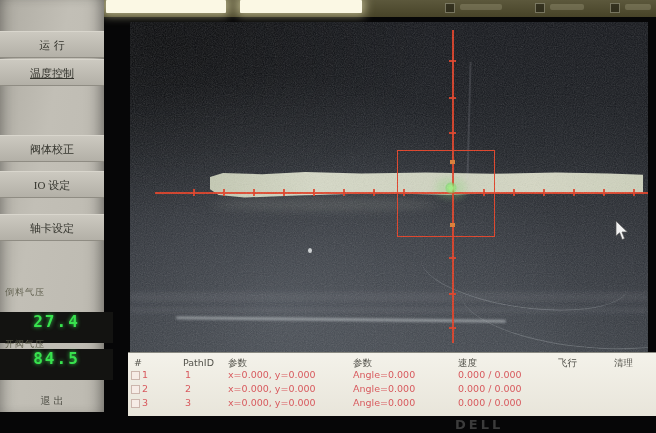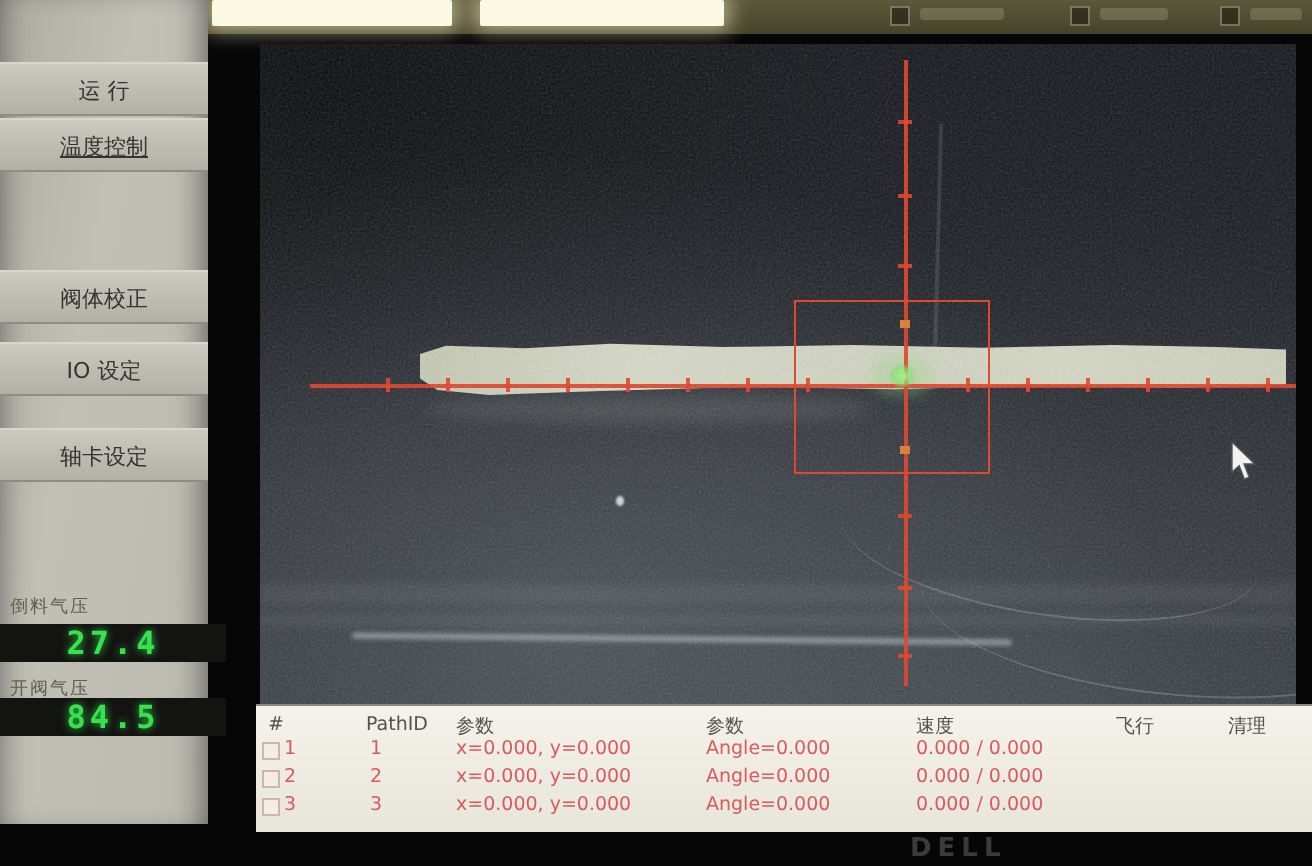--- a/index.html
+++ b/index.html
@@ -17,21 +17,21 @@
   .tb-smudge{position:absolute;top:4px;height:6px;background:rgba(210,205,175,.22);border-radius:2px;}
   
   .sidebar{position:absolute;left:0;top:0;width:104px;height:412px;
     background:linear-gradient(100deg,#aeaba2,#c2bfb6 40%,#bdbab1);
     box-shadow:inset -14px 0 16px -12px rgba(0,0,0,.5), inset 10px 0 16px -10px rgba(0,0,0,.45);}
   .side-btn{position:absolute;left:0;width:104px;height:27px;line-height:27px;
     text-align:center;font-size:11px;color:#35352e;
     background:linear-gradient(#ccc9c0,#b3b0a7);
     border-top:1px solid #d9d6cd;border-bottom:1px solid #8f8c83;box-sizing:border-box;}
   .gauge-label{position:absolute;left:5px;font-size:9px;color:#61604f;letter-spacing:1px;}
-  .led{position:absolute;left:0;width:113px;height:19px;background:#131311;
+  .led{position:absolute;left:0;width:113px;height:31px;background:#131311;
     text-align:center;font-family:"DejaVu Sans Mono","Liberation Mono",monospace;
     font-size:16px;font-weight:bold;line-height:19px;color:#38e24e;
     text-shadow:0 0 4px rgba(60,255,90,.8);letter-spacing:2px;}
   .side-link{position:absolute;left:0;width:104px;height:16px;line-height:16px;
     text-align:center;font-size:10px;color:#4a4a41;}
   
   .camera{position:absolute;left:130px;top:22px;width:518px;height:330px;overflow:hidden;
     background:
       radial-gradient(ellipse at 28% 88%, rgba(130,138,148,.34), transparent 58%),
       radial-gradient(ellipse at 78% 98%, rgba(110,118,128,.26), transparent 55%),
@@ -84,28 +84,29 @@
     <div class="tb-chk" style="left:435px;"></div>
     <div class="tb-smudge" style="left:450px;width:34px;"></div>
     <div class="tb-chk" style="left:510px;"></div>
     <div class="tb-smudge" style="left:525px;width:26px;"></div>
   </div>
 
   <div class="sidebar">
     <div class="side-btn" style="top:31px;">运  行</div>
     <div class="side-btn" style="top:59px;text-decoration:underline;">温度控制</div>
     <div class="side-btn" style="top:115px;margin-top:20px;">阀体校正</div>
-    <div class="side-btn" style="top:171px;">IO 设定</div>
+    <div class="side-btn" style="top:171px;font-family:Liberation Serif, serif;">IO 设定</div>
     <div class="side-btn" style="top:214px;">轴卡设定</div>
 
-    <div class="gauge-label" style="top:297px;">倒料气压</div>
+    <div class="gauge-label" style="top:286px;">倒料气压</div>
     <div class="led" style="top:312px;">27.4</div>
     <div class="gauge-label" style="top:338px;">开阀气压</div>
     <div class="led" style="top:349px;">84.5</div>
 
+    <div class="side-link" style="top:393px;">退  出</div>
   </div>
 
   <div class="camera">
     <div class="strip-shadow"></div>
     <div class="strip"></div>
     <div class="strip-tint"></div>
 
     <div class="faintband" style="left:0;top:270px;width:518px;height:10px;"></div>
     <div class="faintband" style="left:0;top:285px;width:518px;height:6px;"></div>
     <div class="squiggle"></div>

